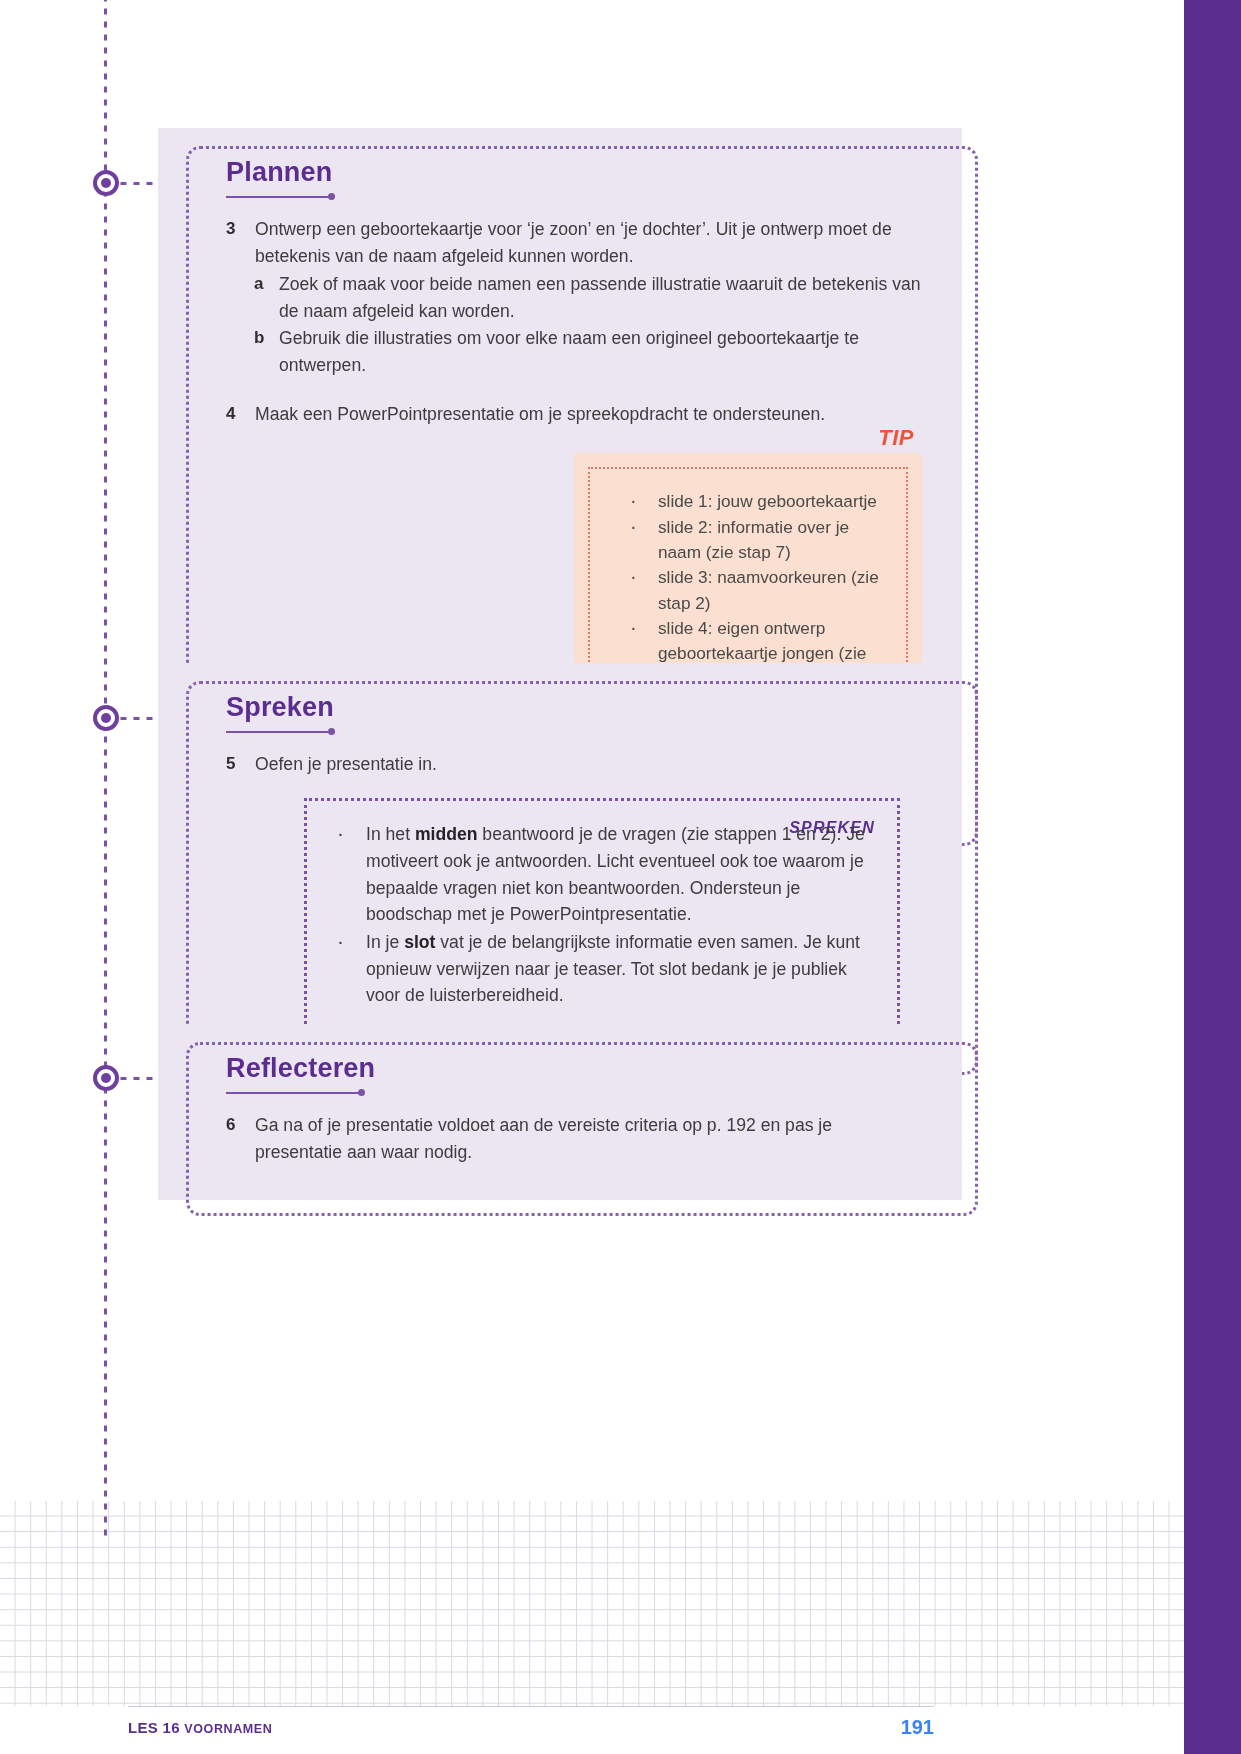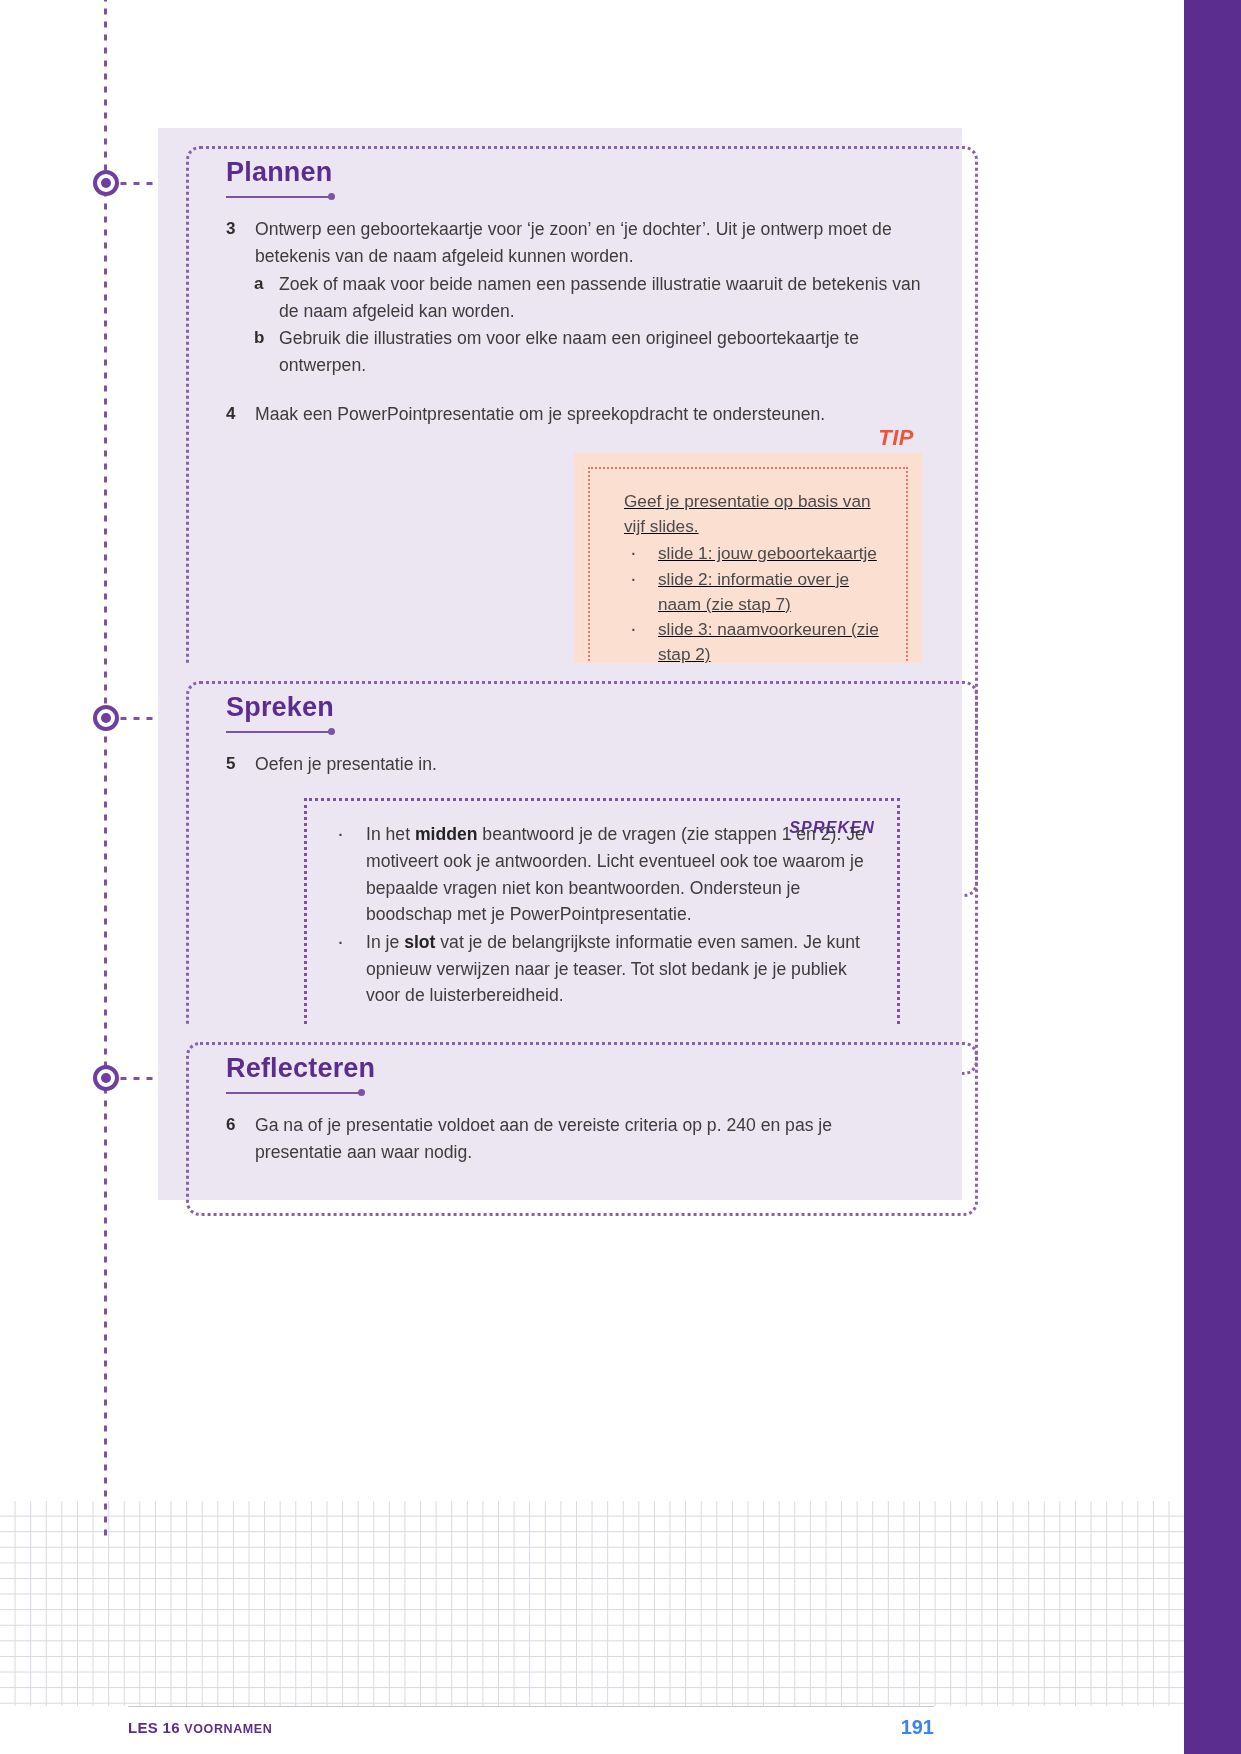--- a/index.html
+++ b/index.html
@@ -188,21 +188,20 @@
   }
   .sublist {
     margin-left: 28px;
   }
 
   
   .tip-wrap {
     position: relative;
     margin-top: 26px;
     margin-left: 348px;
-    text-decoration: underline;
   }
   .tip-label {
     position: absolute;
     right: 8px;
     top: -28px;
     color: #ed553b;
     font-size: 22px;
     font-weight: bold;
     font-style: italic;
     letter-spacing: 0.5px;
@@ -374,21 +373,20 @@
 
     <div class="item" style="margin-top:22px">
       <div class="num">4</div>
       <div class="body">Maak een PowerPointpresentatie om je spreekopdracht te ondersteunen.</div>
     </div>
 
     <div class="tip-wrap">
       <div class="tip-label">TIP</div>
       <div class="tip-box">
         <div class="tip-dash">
-          <div class="tip-lead">Geef je presentatie op basis van vijf slides.</div>
           <ul class="tip-list">
             <li>slide 1: jouw geboortekaartje</li>
             <li>slide 2: informatie over je naam (zie stap 7)</li>
             <li>slide 3: naamvoorkeuren (zie stap 2)</li>
             <li>slide 4: eigen ontwerp geboortekaartje jongen (zie stap 3)</li>
             <li>slide 5: eigen ontwerp geboortekaartje meisje (zie stap 3)</li>
           </ul>
         </div>
       </div>
     </div>
@@ -425,21 +423,21 @@
   <div class="section-dashframe"></div>
   <div class="section-inner" style="padding-bottom:34px">
     <h2 class="section-title">Reflecteren</h2>
     <div class="title-rule">
       <div class="bar" style="width:134px"></div>
         <div class="dot" style="left:132px"></div>
     </div>
 
     <div class="item">
       <div class="num">6</div>
-      <div class="body">Ga na of je presentatie voldoet aan de vereiste criteria op p. 240 en pas je presentatie aan waar nodig.</div>
+      <div class="body">Ga na of je presentatie voldoet aan de vereiste criteria op p. 192 en pas je presentatie aan waar nodig.</div>
     </div>
   </div>
 </div>
 
 <div class="footer">
   <div class="footer-rule"></div>
   <div class="footer-left">
     <span>LES 16</span>
     <span class="small">VOORNAMEN</span>
   </div>

